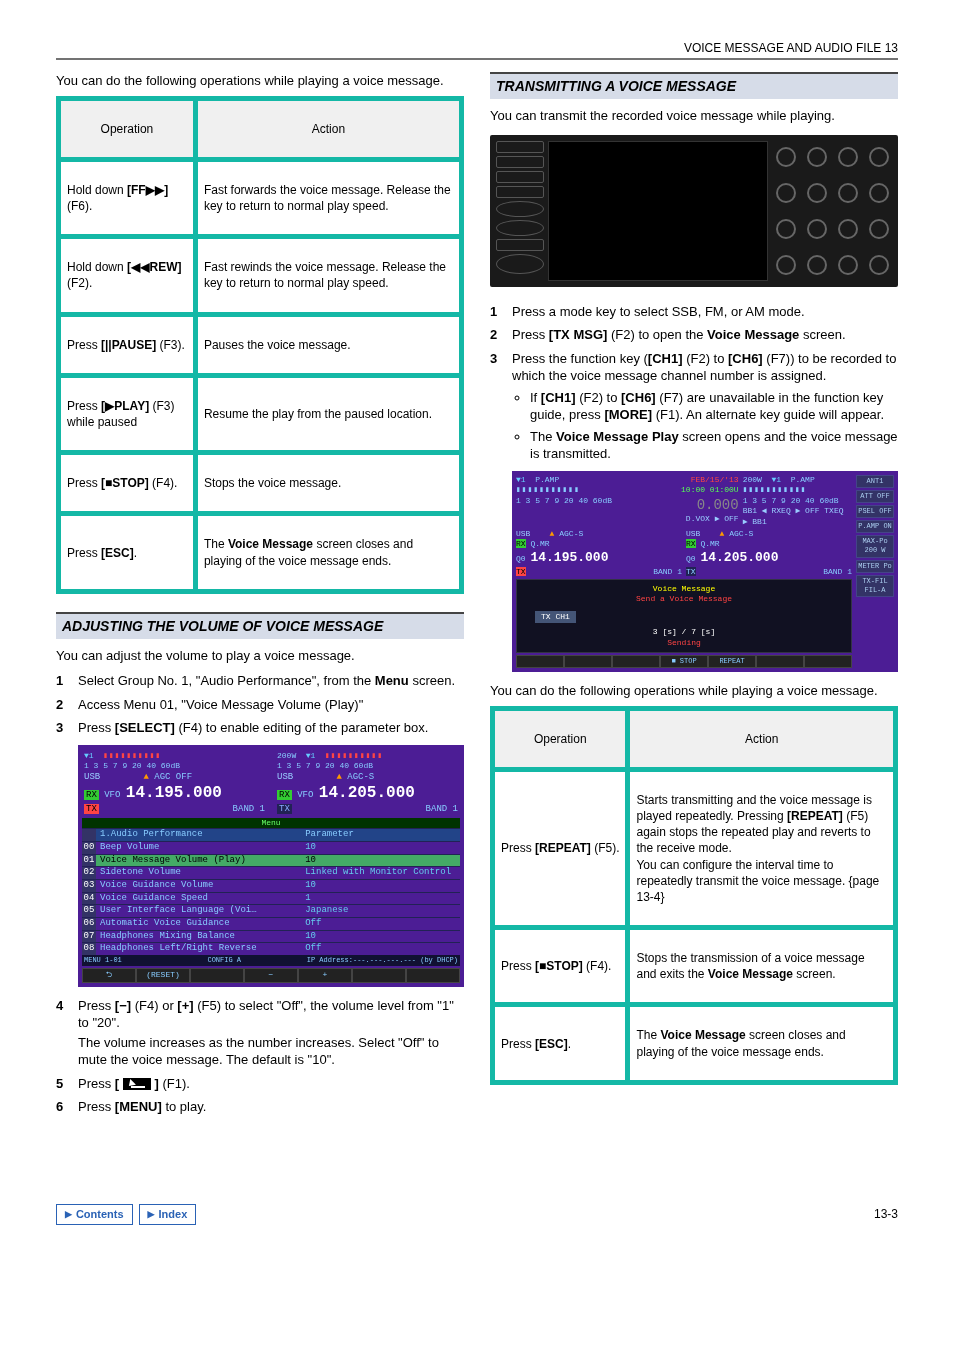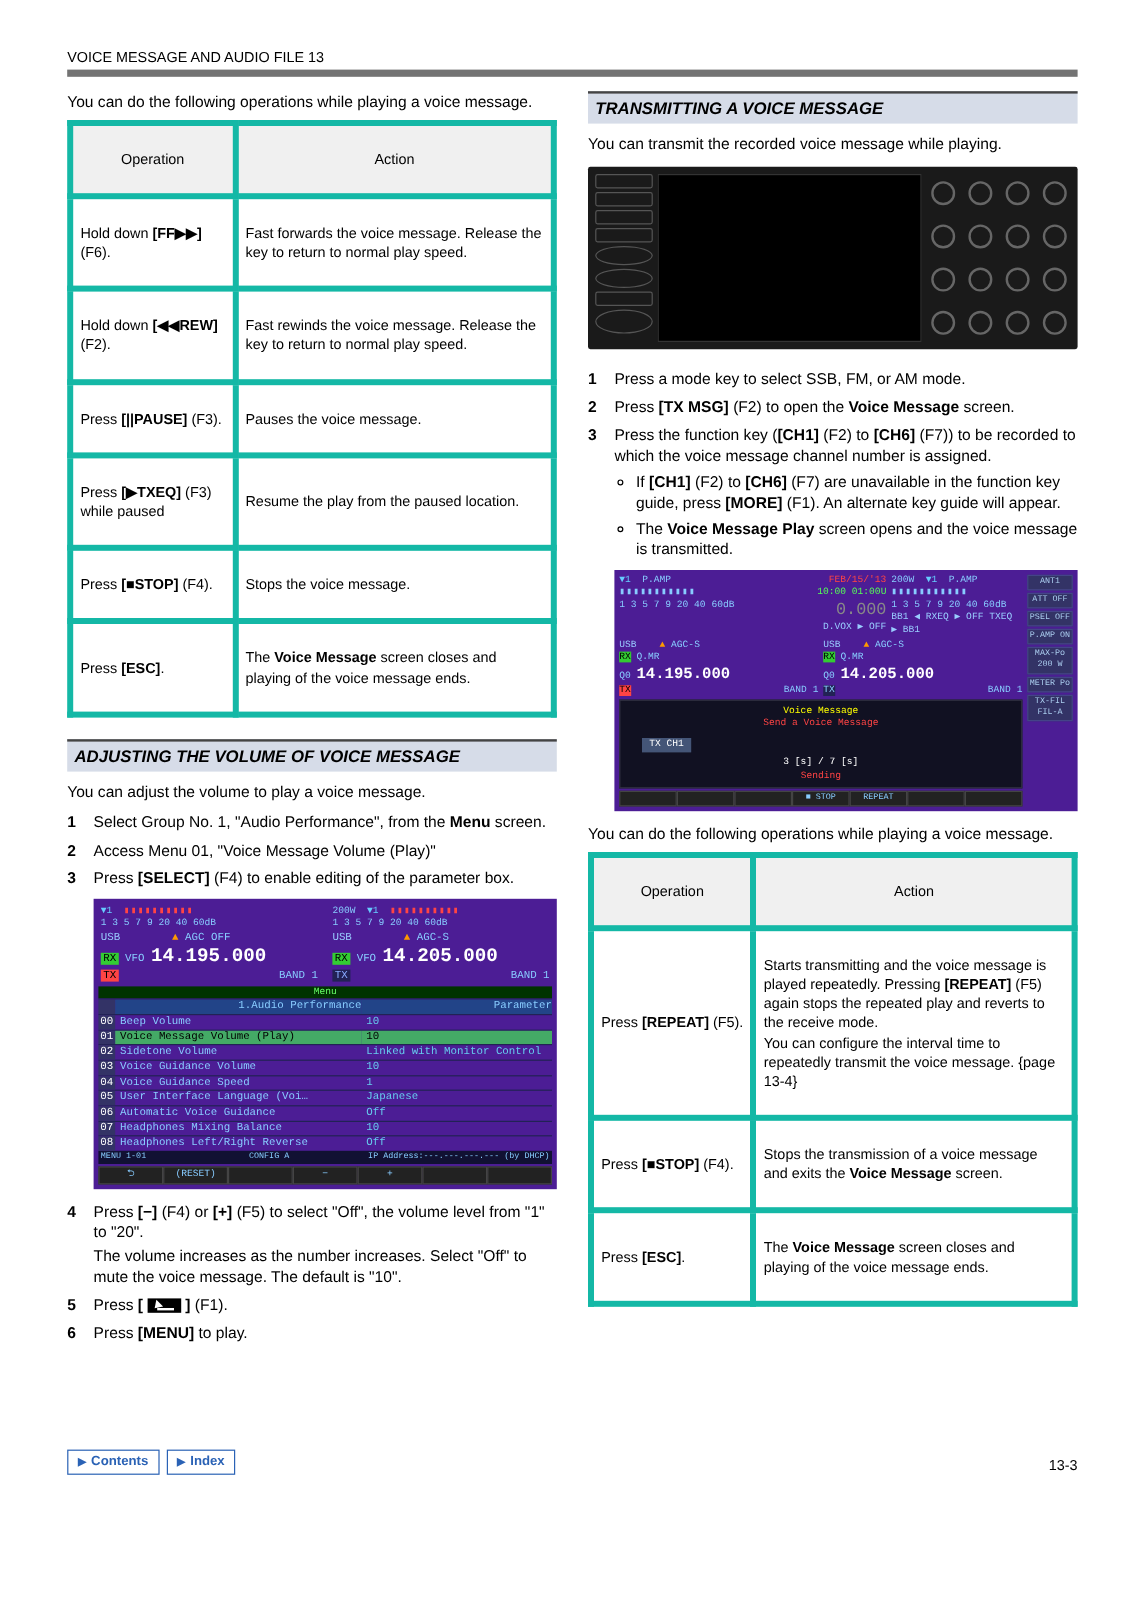--- a/index.html
+++ b/index.html
@@ -6,22 +6,23 @@
     font-family: Arial, Helvetica, sans-serif;
     font-size: 13px;
     margin: 0;
     padding: 40px 56px 30px 56px;
     width: 954px;
     box-sizing: border-box;
     color: #000;
     line-height: 1.35;
   }
   .header-line {
+    text-align: right;
     font-size: 12px;
-    border-bottom: 6px solid #737373;
+    border-bottom: 2px solid #737373;
     padding-bottom: 2px;
     margin-bottom: 12px;
   }
   .columns {
     display: flex;
     gap: 26px;
   }
   .col {
     flex: 1;
     min-width: 0;
@@ -102,21 +103,21 @@
   .menu-screenshot .vfo-row{display:flex;gap:8px;}
   .menu-screenshot .vfo-box{flex:1;padding:2px;}
   .menu-screenshot .freq{color:#fff;font-size:16px;font-weight:bold;}
   .menu-screenshot .small{font-size:8px;}
   .menu-screenshot .bar{color:#f44;}
   .menu-row{display:flex;border-top:1px solid #225;}
   .menu-row .idx{width:14px;background:#336;color:#fff;text-align:center;}
   .menu-row .name{flex:1.3;padding-left:4px;}
   .menu-row .param{flex:1;padding-left:4px;color:#6ce;}
   .menu-row.sel .name,.menu-row.sel .param{background:#4a6;color:#000;}
-  .menu-row.head .name,.menu-row.head .param{background:#248;color:#8cf;text-align:right;}
+  .menu-row.head .name,.menu-row.head .param{background:#248;color:#8cf;text-align:left;}
   .fkeys{display:flex;margin-top:2px;}
   .fkeys div{flex:1;text-align:center;border:1px solid #444;background:#222;padding:1px;font-size:8px;}
   .icon-back {
     display:inline-block; width:28px; height:12px;
     background:#000; position:relative; vertical-align:middle;
   }
   .icon-back::before{content:"";position:absolute;left:4px;top:3px;width:0;height:0;border-top:6px solid #fff;border-left:4px solid transparent;border-right:4px solid transparent;transform:rotate(45deg);}
   .icon-back::after{content:"";position:absolute;left:8px;bottom:2px;width:14px;height:2px;background:#fff;}
   .trans-screenshot{font-size:8px;}
   .trans-screenshot .top-row{display:flex;gap:4px;}
@@ -128,21 +129,21 @@
   .trans-screenshot .main{flex:1;}
   .trans-screenshot .vm-body{background:#112;border:1px solid #334;margin-top:2px;padding:4px;min-height:50px;position:relative;}
   .trans-screenshot .vm-title{color:#ff0;text-align:center;font-size:8px;}
   .trans-screenshot .vm-sub{color:#f44;text-align:center;font-size:8px;}
   .trans-screenshot .txch{background:#457;color:#fff;padding:1px 6px;display:inline-block;margin:6px 0 4px 14px;}
   .trans-screenshot .timer{text-align:center;color:#fff;}
   .trans-screenshot .sending{text-align:center;color:#f44;}
   .trans-screenshot .fkeys div{font-size:7px;}
   .orange{color:#f90;}
   .footer {
-    display:flex; justify-content:space-between; align-items:flex-end;
+    display:flex; justify-content:space-between; align-items:center;
     margin-top: 80px;
     gap: 12px;
   }
   .footer .nav {display:flex;gap:6px;}
   .footer .nav a{
     border:1px solid #2a62b5; color:#2a62b5; font-size:11px;
     padding:2px 8px; text-decoration:none; font-weight:bold;
     display:inline-flex;align-items:center;gap:4px;
   }
   .footer .nav a::before{content:"▶";font-size:9px;}
@@ -171,21 +172,21 @@
       </tr>
       <tr>
         <td><span>Hold down </span><span class="b">[◀◀REW]</span><span> (F2).</span></td>
         <td>Fast rewinds the voice message. Release the key to return to normal play speed.</td>
       </tr>
       <tr>
         <td><span>Press </span><span class="b">[||PAUSE]</span><span> (F3).</span></td>
         <td>Pauses the voice message.</td>
       </tr>
       <tr>
-        <td><span>Press </span><span class="b">[▶TXEQ]</span><span> (F3) while paused</span></td>
+        <td><span>Press </span><span class="b">[▶PLAY]</span><span> (F3) while paused</span></td>
         <td>Resume the play from the paused location.</td>
       </tr>
       <tr>
         <td><span>Press </span><span class="b">[■STOP]</span><span> (F4).</span></td>
         <td>Stops the voice message.</td>
       </tr>
       <tr>
         <td><span>Press </span><span class="b">[ESC]</span><span>.</span></td>
         <td><span>The </span><span class="b">Voice Message</span><span> screen closes and playing of the voice message ends.</span></td>
       </tr>

